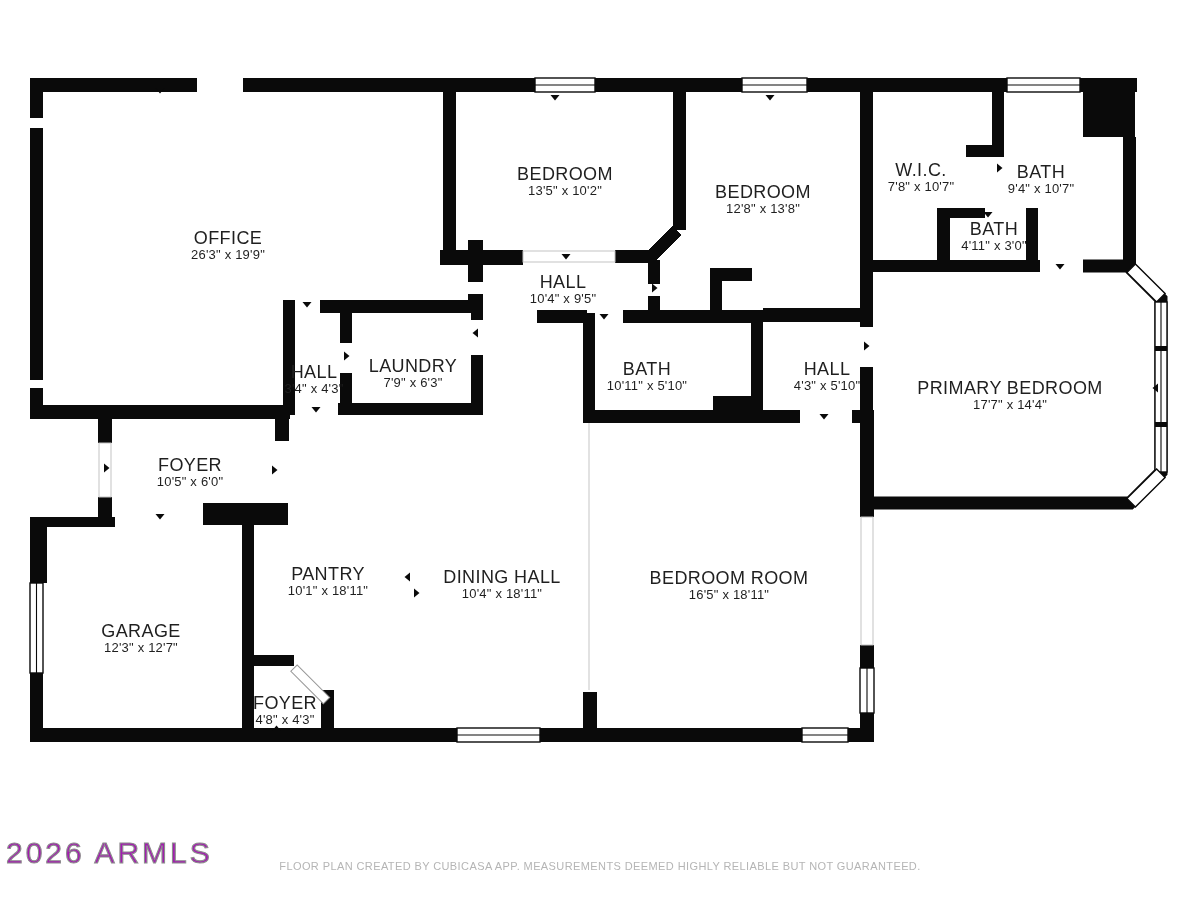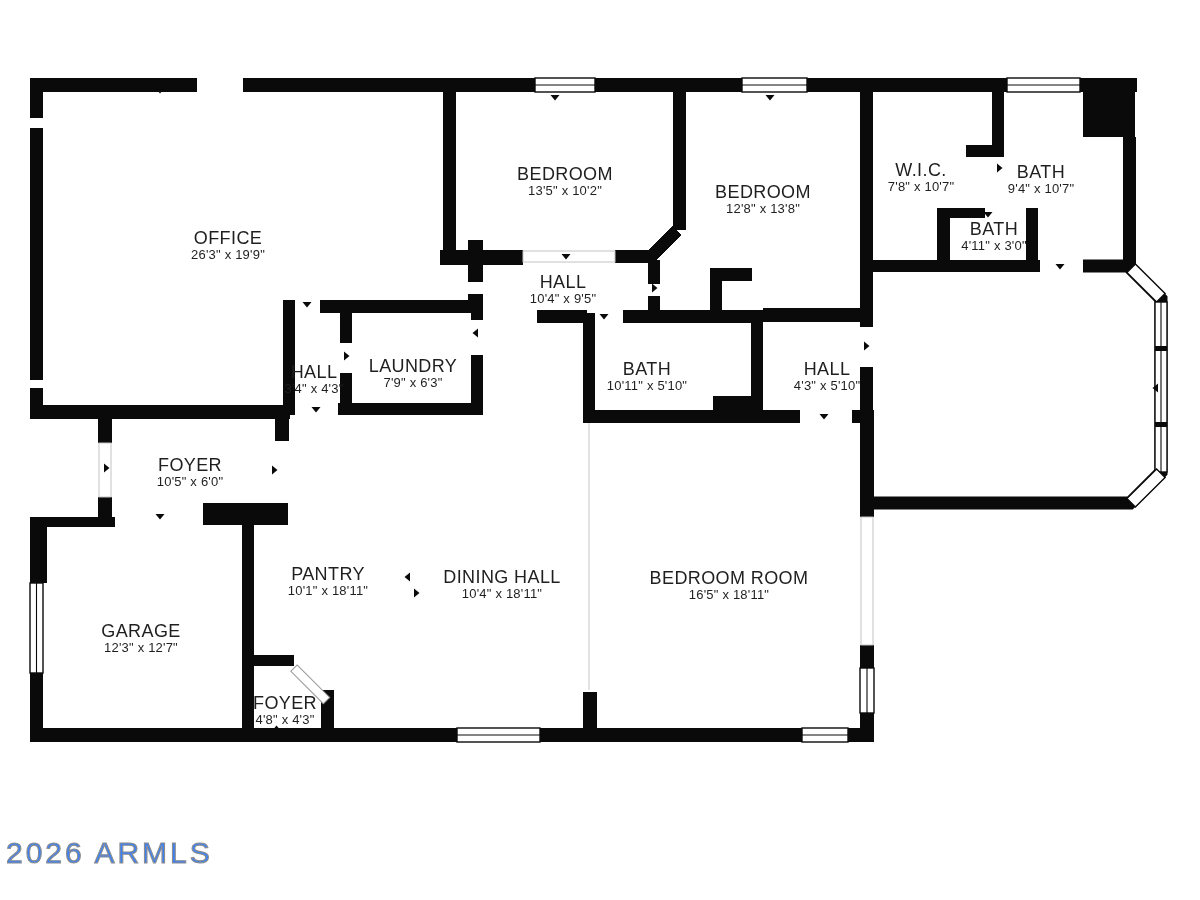--- a/index.html
+++ b/index.html
@@ -11,21 +11,21 @@
   .win{fill:#ffffff;stroke:#0a0a0a;stroke-width:1.4;}
   .winline{stroke:#0a0a0a;stroke-width:1.1;}
   .open{fill:#ffffff;stroke:#c3c3c3;stroke-width:1;}
   .doorleaf{fill:#ffffff;stroke:#9a9a9a;stroke-width:1;}
   .divline{stroke:#d8d8d8;stroke-width:1.5;}
   .mk{fill:#0a0a0a;}
   .room-label{position:absolute;transform:translate(-50%,-50%);text-align:center;color:#1f1f1f;white-space:nowrap;}
   .room-label .rname{display:block;font-size:18px;letter-spacing:.4px;line-height:16px;}
   .room-label .rdims{display:block;font-size:13px;letter-spacing:.2px;line-height:17px;}
   .watermark{position:absolute;left:6px;top:836px;font-size:30px;letter-spacing:3px;
-    color:#3b82f6;text-align:center;-webkit-text-stroke:1.1px #8d8d8d;}
+    color:#a21caf;text-align:center;-webkit-text-stroke:1.1px #8d8d8d;}
   .footer{position:absolute;left:0;top:860px;width:100%;text-align:center;
     font-size:11px;letter-spacing:.4px;color:#b5b5b5;}
 </style>
 </head>
 <body>
 
 <div class="plan">
 
   <svg width="1200" height="900" viewBox="0 0 1200 900">
     <g shape-rendering="crispEdges">
@@ -235,20 +235,24 @@
     <span class="rdims">7'9" x 6'3"</span>
   </div>
   <div class="room-label" style="left:647px;top:377px">
     <span class="rname">BATH</span>
     <span class="rdims">10'11" x 5'10"</span>
   </div>
   <div class="room-label" style="left:827px;top:377px">
     <span class="rname">HALL</span>
     <span class="rdims">4'3" x 5'10"</span>
   </div>
+  <div class="room-label" style="left:1010px;top:396px">
+    <span class="rname">PRIMARY BEDROOM</span>
+    <span class="rdims">17'7" x 14'4"</span>
+  </div>
   <div class="room-label" style="left:190px;top:473px">
     <span class="rname">FOYER</span>
     <span class="rdims">10'5" x 6'0"</span>
   </div>
   <div class="room-label" style="left:328px;top:582px">
     <span class="rname">PANTRY</span>
     <span class="rdims">10'1" x 18'11"</span>
   </div>
   <div class="room-label" style="left:502px;top:585px">
     <span class="rname">DINING HALL</span>
@@ -261,13 +265,14 @@
   <div class="room-label" style="left:141px;top:639px">
     <span class="rname">GARAGE</span>
     <span class="rdims">12'3" x 12'7"</span>
   </div>
   <div class="room-label" style="left:285px;top:711px">
     <span class="rname">FOYER</span>
     <span class="rdims">4'8" x 4'3"</span>
   </div>
 
   <div class="watermark">2026 ARMLS</div>
+  <div class="footer">FLOOR PLAN CREATED BY CUBICASA APP. MEASUREMENTS DEEMED HIGHLY RELIABLE BUT NOT GUARANTEED.</div>
 </div>
 
 </body></html>

